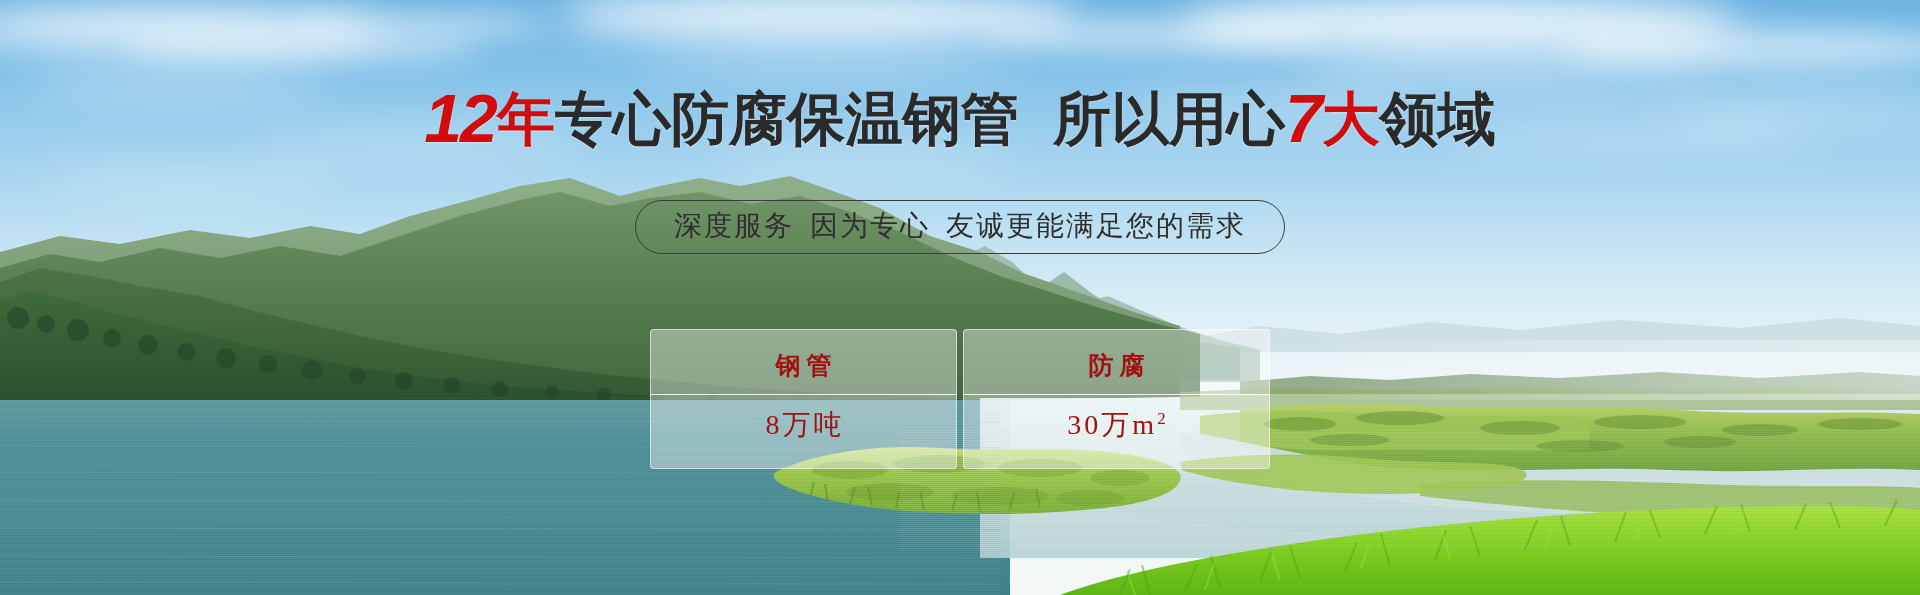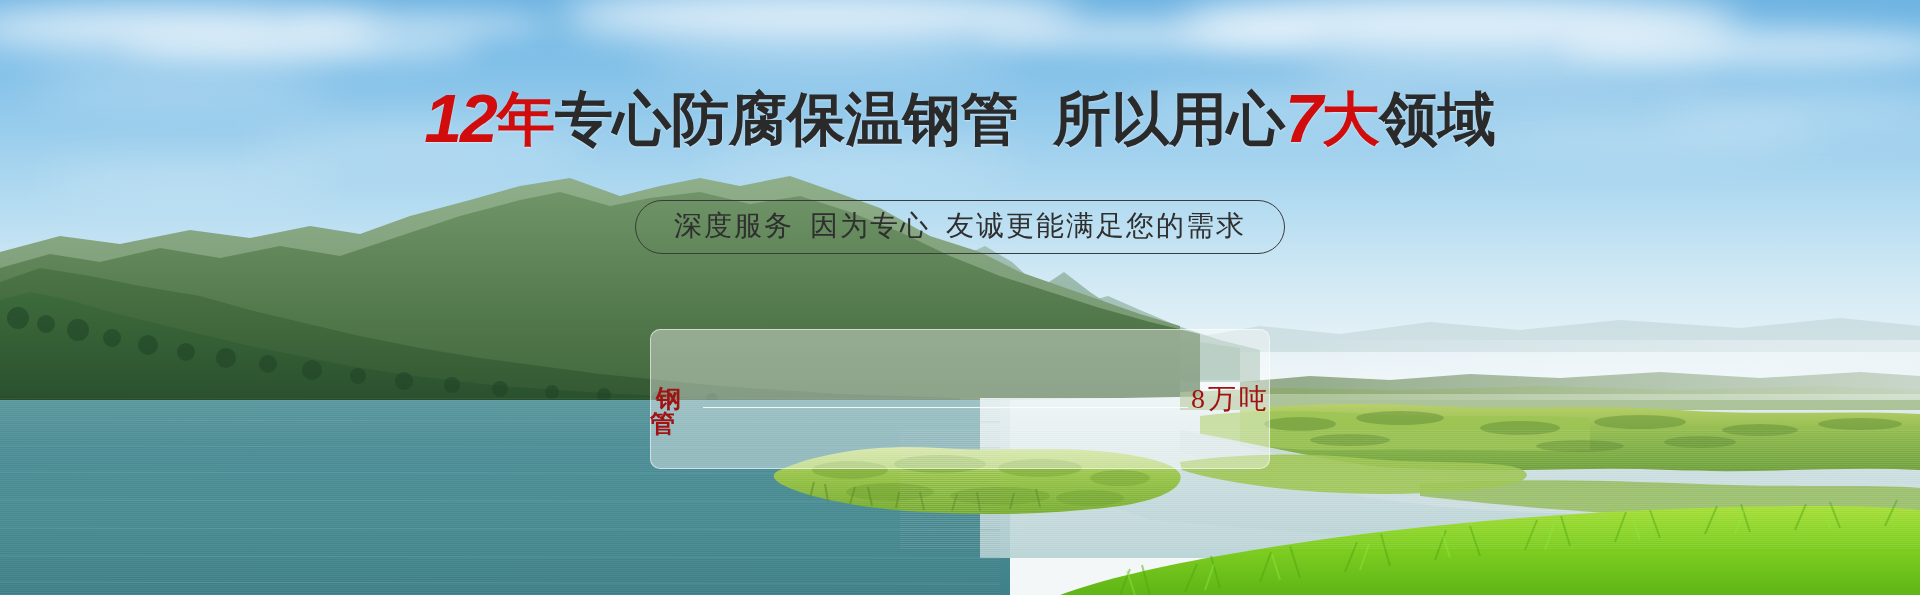--- a/index.html
+++ b/index.html
@@ -137,23 +137,23 @@
     left:650px;
     width:620px;
     height:140px;
     display:flex;
     gap:6px;
   }
   .card {
     position:relative;
     flex:1 1 0;
     background:rgba(255,255,255,0.40);
-    border-radius:10px;
+    border-radius:4px;
     display:flex;
-    flex-direction:row;
+    flex-direction:column;
     align-items:center;
     justify-content:flex-start;
     overflow:hidden;
     box-shadow:inset 0 0 0 1px rgba(255,255,255,0.55);
   }
   .card .label {
     margin-top:24px;
     font-size:25px;
     font-weight:bold;
     color:#a11212;
@@ -162,21 +162,21 @@
     line-height:1;
     font-family:"Liberation Sans", sans-serif;
   }
   .card .divider {
     margin-top:16px;
     width:100%;
     height:1px;
     background:rgba(255,255,255,0.85);
   }
   .card .value {
-    margin-top:0;
+    margin-top:16px;
     font-size:28px;
     color:#a11212;
     letter-spacing:3px;
     text-indent:3px;
     line-height:1;
     font-family:"Liberation Serif", serif;
     font-weight:normal;
     white-space:nowrap;
   }
   .card .value sup {
@@ -435,18 +435,23 @@
     </div>
 
     <div class="cards">
 
       <div class="card">
         <div class="label">钢管</div>
         <div class="divider"></div>
         <div class="value"><span>8万吨</span></div>
       </div>
 
+      <div class="card">
+        <div class="label">防腐</div>
+        <div class="divider"></div>
+        <div class="value"><span>30万m</span><sup>2</sup></div>
+      </div>
 
 
     </div>
 
   </div>
 </div>
 
 </body></html>

